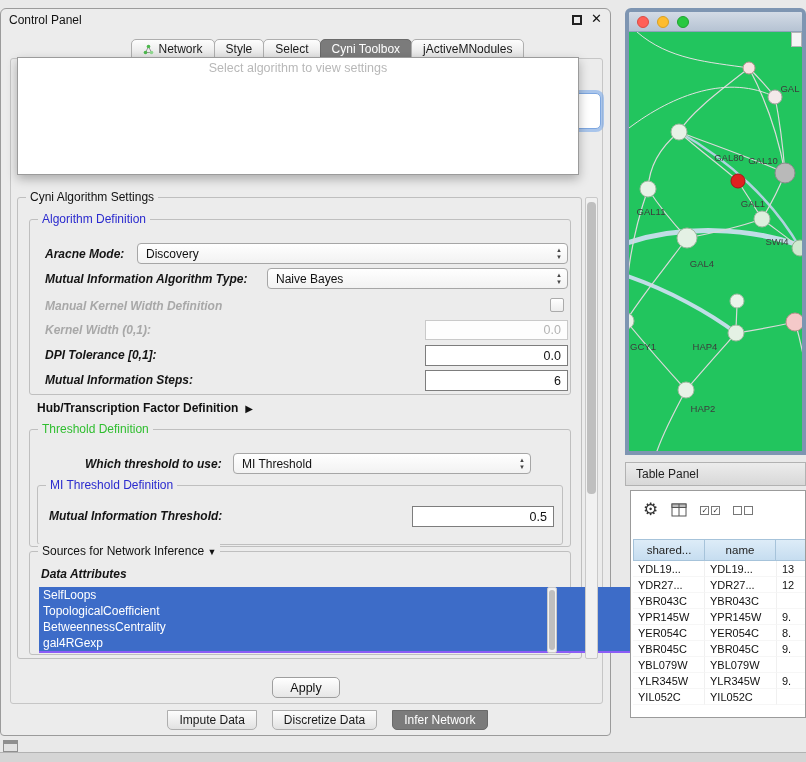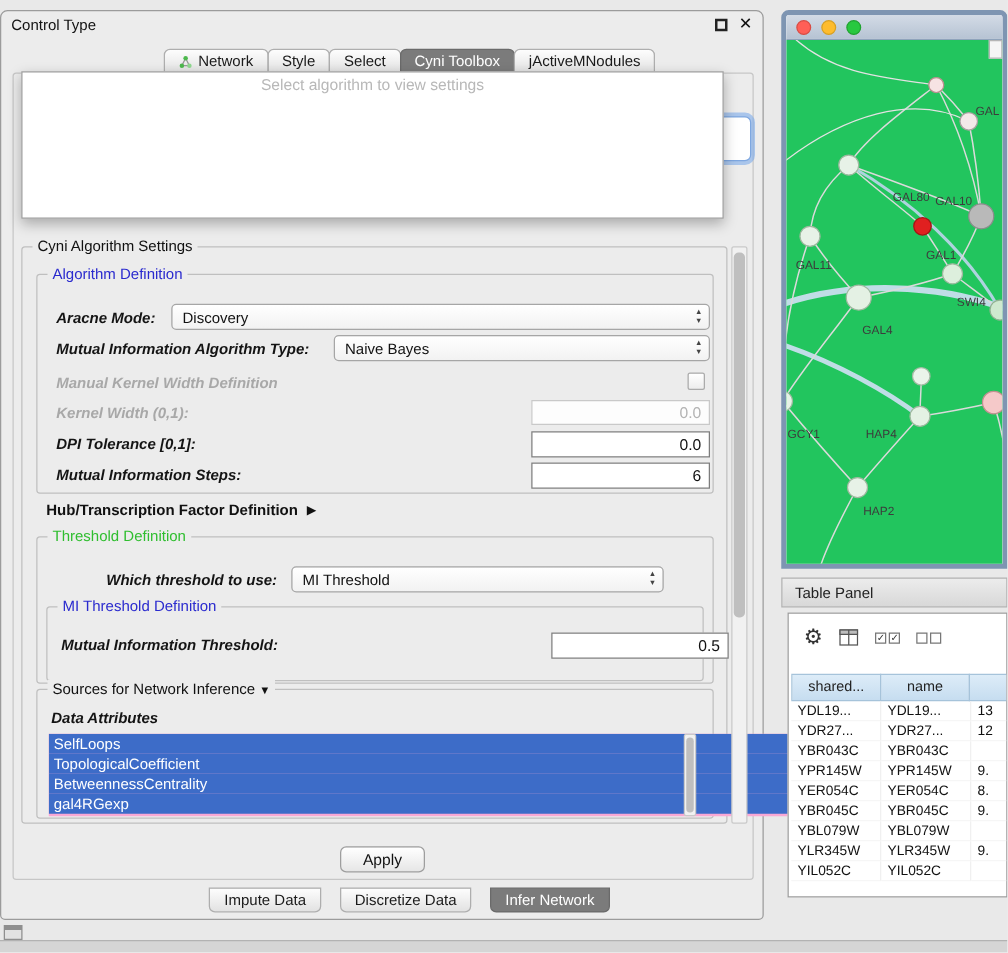--- a/index.html
+++ b/index.html
@@ -52,21 +52,21 @@
   .tinput{position:absolute;background:#fff;border:1px solid #7d7d7d;font-size:12.5px;color:#111;
       display:flex;align-items:center;justify-content:flex-end;padding:0 6px;}
   .tinput.dis{border-color:#c9c9c9;color:#b3b3b3;background:#fdfdfd;}
 
   .checkbox{position:absolute;width:14px;height:14px;border:1px solid #ababab;border-radius:2px;
       background:linear-gradient(#fff,#ededed);}
 
   .hubrow{position:absolute;left:36px;top:392px;font-size:12px;font-weight:bold;color:#111;display:flex;align-items:center;gap:7px;}
   .hubrow .arr{font-size:10px;}
 
-  .attrlist{position:absolute;left:38px;top:578px;width:610px;height:66px;background:#f9a8d4;overflow:hidden;}
+  .attrlist{position:absolute;left:38px;top:578px;width:610px;height:66px;background:#8b5cf6;overflow:hidden;}
   .attr{height:16px;line-height:16px;padding-left:4px;font-size:12px;color:#111;white-space:nowrap;}
   .attr.sel{background:#3d6cc8;color:#fff;}
 
   .vtrack{position:absolute;background:#f1f1f1;border:1px solid #c9c9c9;border-radius:2px;}
   .vthumb{position:absolute;background:#bfbfbf;border-radius:4px;}
 
   .applybtn{position:absolute;left:271px;top:668px;width:68px;height:21px;border:1px solid #9e9e9e;
       border-radius:5px;background:linear-gradient(#ffffff,#e6e6e6);font-size:12.5px;color:#111;
       display:flex;align-items:center;justify-content:center;}
 
@@ -105,21 +105,21 @@
   .bottomstrip{position:absolute;left:0;top:752px;width:806px;height:10px;background:#d5d5d5;border-top:1px solid #b2b2b2;}
   .miniwin{position:absolute;left:3px;top:740px;width:15px;height:12px;border:1px solid #8f8f8f;
       border-top:4px solid #8f8f8f;background:#e2e2e2;}
 </style>
 </head>
 <body>
 
 <div id="screen">
 
   <div class="cp">
-    <div class="cp-title">Control Type</div>
+    <div class="cp-title">Control Panel</div>
     <div class="cp-float"></div>
     <div class="cp-close">✕</div>
 
     <div class="content-panel"></div>
     <div class="tabbar top" id="top-tabs">
         <div class="tab">
           <span class="tabicon">
             <svg width="11" height="11" viewBox="0 0 11 11">
               <path d="M2.5 8.5 L5.5 2.5 L8.5 8.5 Z" fill="none" stroke="#999" stroke-width="1"></path>
               <circle cx="5.5" cy="2.5" r="1.8" fill="#4db84d"></circle>
@@ -202,21 +202,21 @@
       <span class="arrows">
           <i>▲</i>
           <i>▼</i>
         </span>
     </div>
 
     <div class="group" style="left:36px;top:476px;width:526px;height:60px;">
       <span class="gtitle blue">MI Threshold Definition</span>
     </div>
     <div class="flabel" style="left:48px;top:500px;">Mutual Information Threshold:</div>
-    <div class="tinput" style="left:440px;top:497px;width:142px;height:21px;">0.5</div>
+    <div class="tinput" style="left:411px;top:497px;width:142px;height:21px;">0.5</div>
 
     <div class="group" style="left:28px;top:542px;width:542px;height:104px;">
       <span class="gtitle">
         <span>Sources for Network Inference</span>
         <span style="font-size:9px;">▼</span>
       </span>
     </div>
     <div class="flabel" style="left:40px;top:558px;">Data Attributes</div>
     <div class="attrlist" id="attr-list">
         <div class="attr sel">SelfLoops</div>

